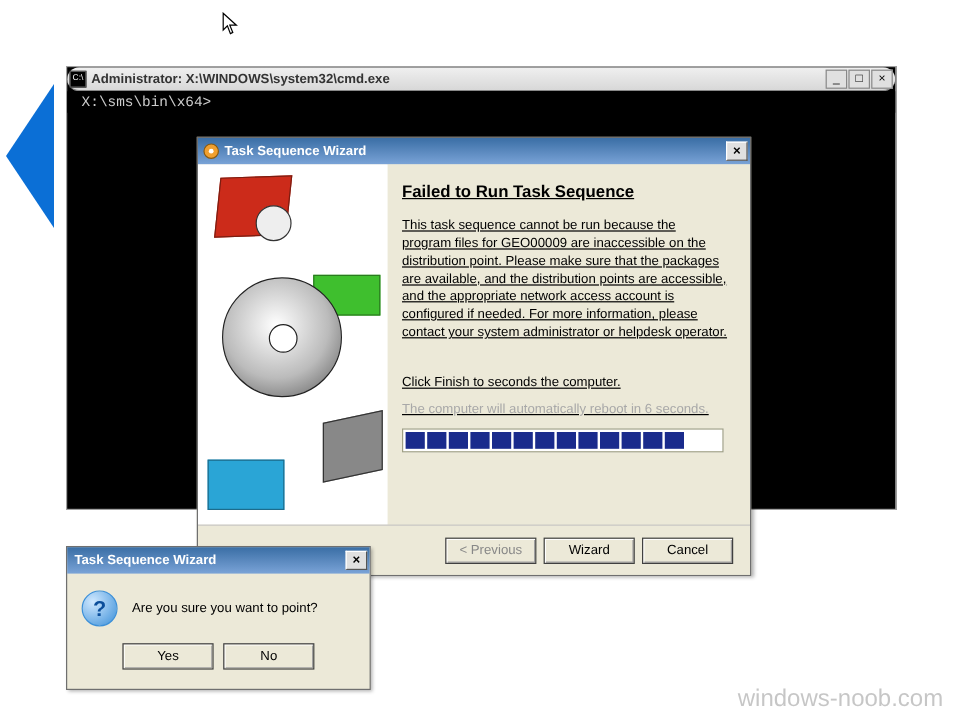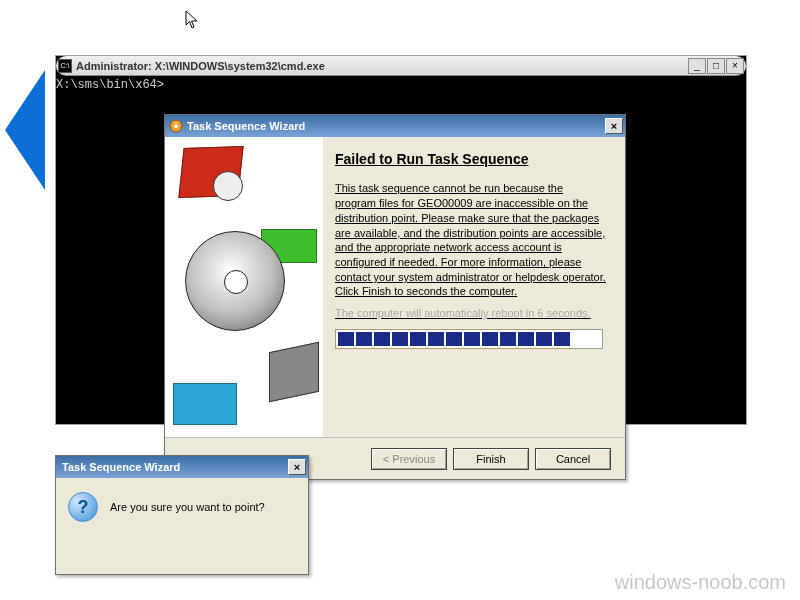--- a/index.html
+++ b/index.html
@@ -77,21 +77,21 @@
       height: 16px;
       background: #e0e0e0;
       border: 1px solid #888;
       display: flex;
       align-items: center;
       justify-content: center;
       font-size: 10px;
       font-family: Arial;
     }
     .cmd-body {
-      padding: 2px 0;
+      padding: 2px 12px;
       color: #ccc;
       font-family: "Consolas", "Courier New", monospace;
       font-size: 12px;
       background: #000;
     }
     
     .wizard {
       position: absolute;
       top: 114px;
       left: 164px;
@@ -153,20 +153,21 @@
     }
     .wiz-heading {
       font-weight: bold;
       font-size: 14px;
       margin-bottom: 14px;
     }
     .wiz-text {
       font-size: 11px;
       line-height: 1.35;
       color: #000;
+      margin-bottom: 28px;
     }
     .wiz-finishline {
       font-size: 11px;
       margin-bottom: 10px;
     }
     .wiz-countdown {
       font-size: 11px;
       color: #a8a8a8;
       margin-bottom: 10px;
     }
@@ -385,29 +386,33 @@
         <div class="pseg"></div>
           <div class="pseg"></div>
           <div class="pseg"></div>
           <div class="pseg"></div>
         <div class="pseg"></div>
       </div>
     </div>
   </div>
   <div class="wiz-footer">
     <button class="btn" disabled="">&lt; Previous</button>
-    <button class="btn">Finish</button>
+    <button class="btn">Wizard</button>
     <button class="btn">Cancel</button>
   </div>
 </div>
 
 <div class="confirm">
   <div class="cf-title">
     <div class="cf-title-text">Task Sequence Wizard</div>
     <div class="wiz-close">×</div>
   </div>
   <div class="cf-body">
     <div class="cf-icon">?</div>
     <div class="cf-text">Are you sure you want to point?</div>
   </div>
+  <div class="cf-footer">
+    <button class="btn">Yes</button>
+    <button class="btn">No</button>
+  </div>
 </div>
 
 <div class="watermark">windows-noob.com</div>
 
 </body></html>

